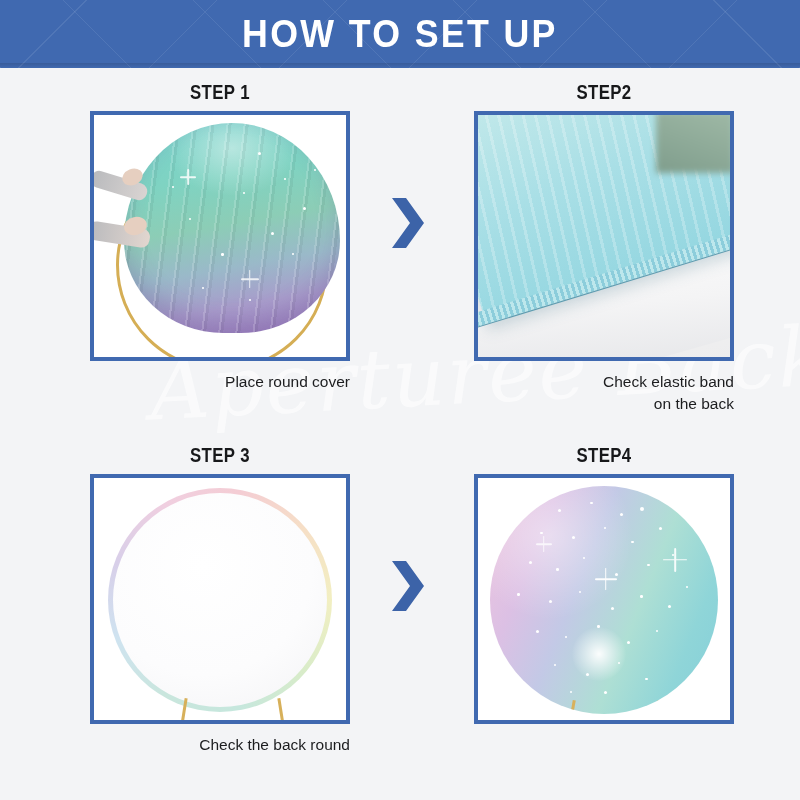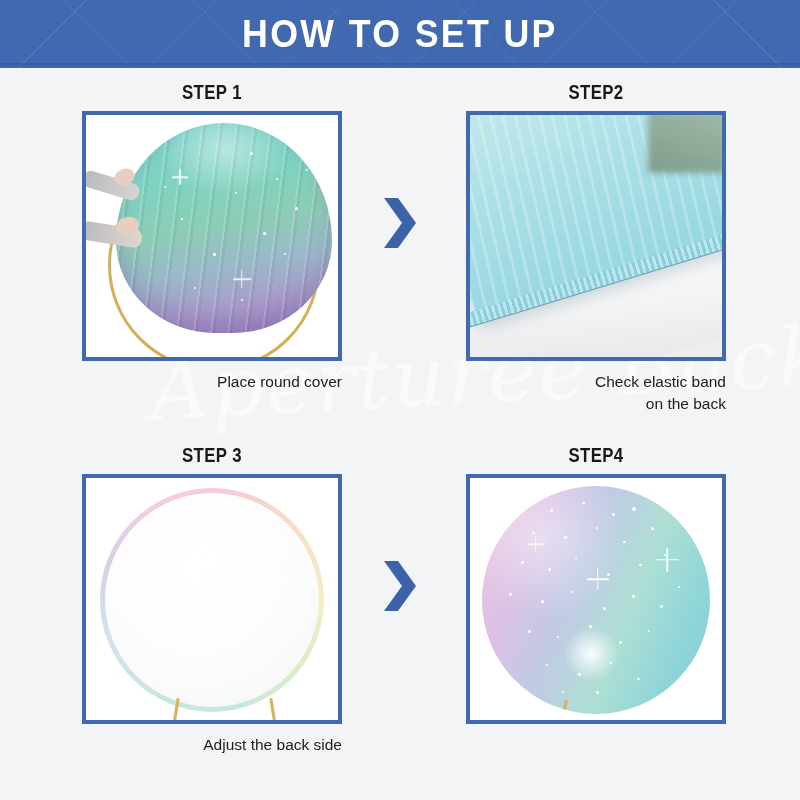--- a/index.html
+++ b/index.html
@@ -47,21 +47,21 @@
     font-size:82px;
     color:#ffffff;
     opacity:.62;
     letter-spacing:2px;
     white-space:nowrap;
     pointer-events:none;
     transform:rotate(-3deg);
   }
 
   
-  .grid { position:absolute; left:4px; top:68px; width:718px; height:732px; }
+  .grid { position:absolute; left:12px; top:68px; width:718px; height:732px; }
   .cell { position:absolute; }
   .cell.c1 { left:78px;  top:12px;  }
   .cell.c2 { left:462px; top:12px;  }
   .cell.c3 { left:78px;  top:375px; }
   .cell.c4 { left:462px; top:375px; }
 
   .step-label {
     width:260px; text-align:center;
     font-family:"Liberation Sans", sans-serif;
     font-weight:bold;
@@ -294,21 +294,21 @@
     <div class="cell c3">
       <div class="step-label">STEP 3</div>
       <div class="photo-frame">
         <div class="p3-circle">
           <div class="p3-inner"></div>
           <span class="p3-leg l"></span>
             <span class="p3-leg r"></span>
         </div>
       </div>
       <div class="caption">
-        <div>Adjust the back side</div>
+        <div>Check the back round</div>
       </div>
     </div>
 
     <div class="chevron chev2">
       <svg viewBox="0 0 44 54">
           <polygon points="6,2 20,2 38,27 20,52 6,52 24,27" fill="#3c63a8"></polygon>
         </svg>
     </div>
 
     <div class="cell c4">

